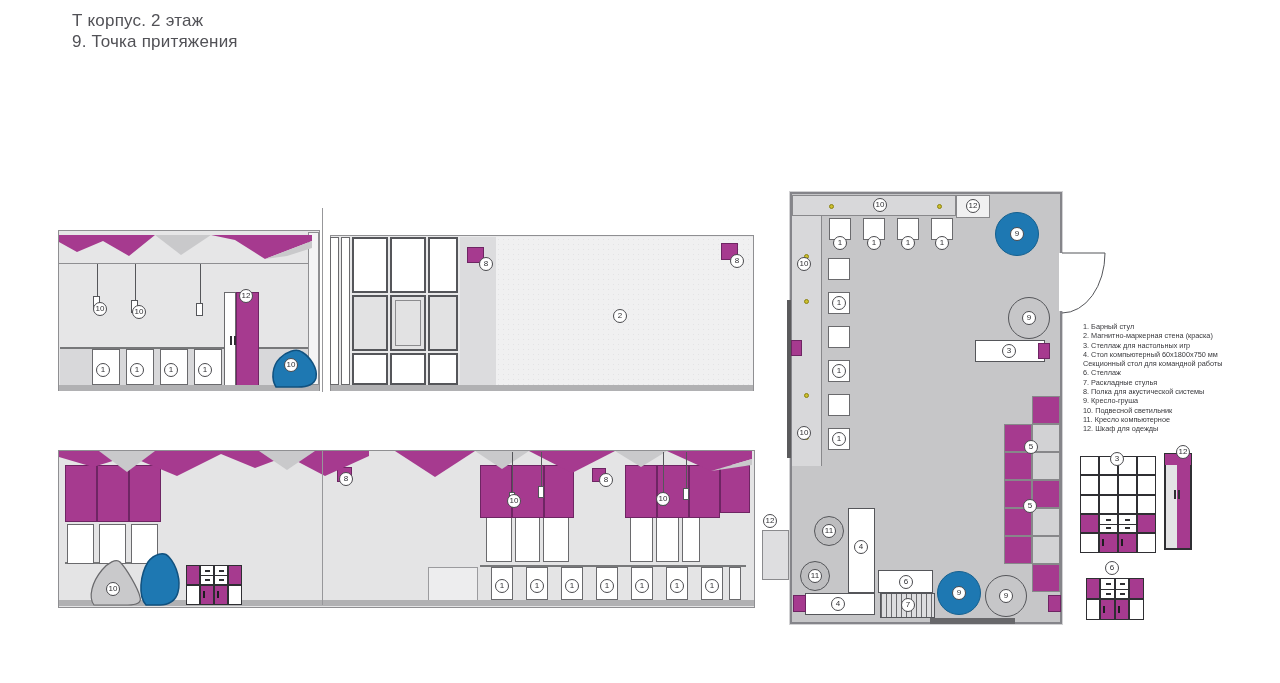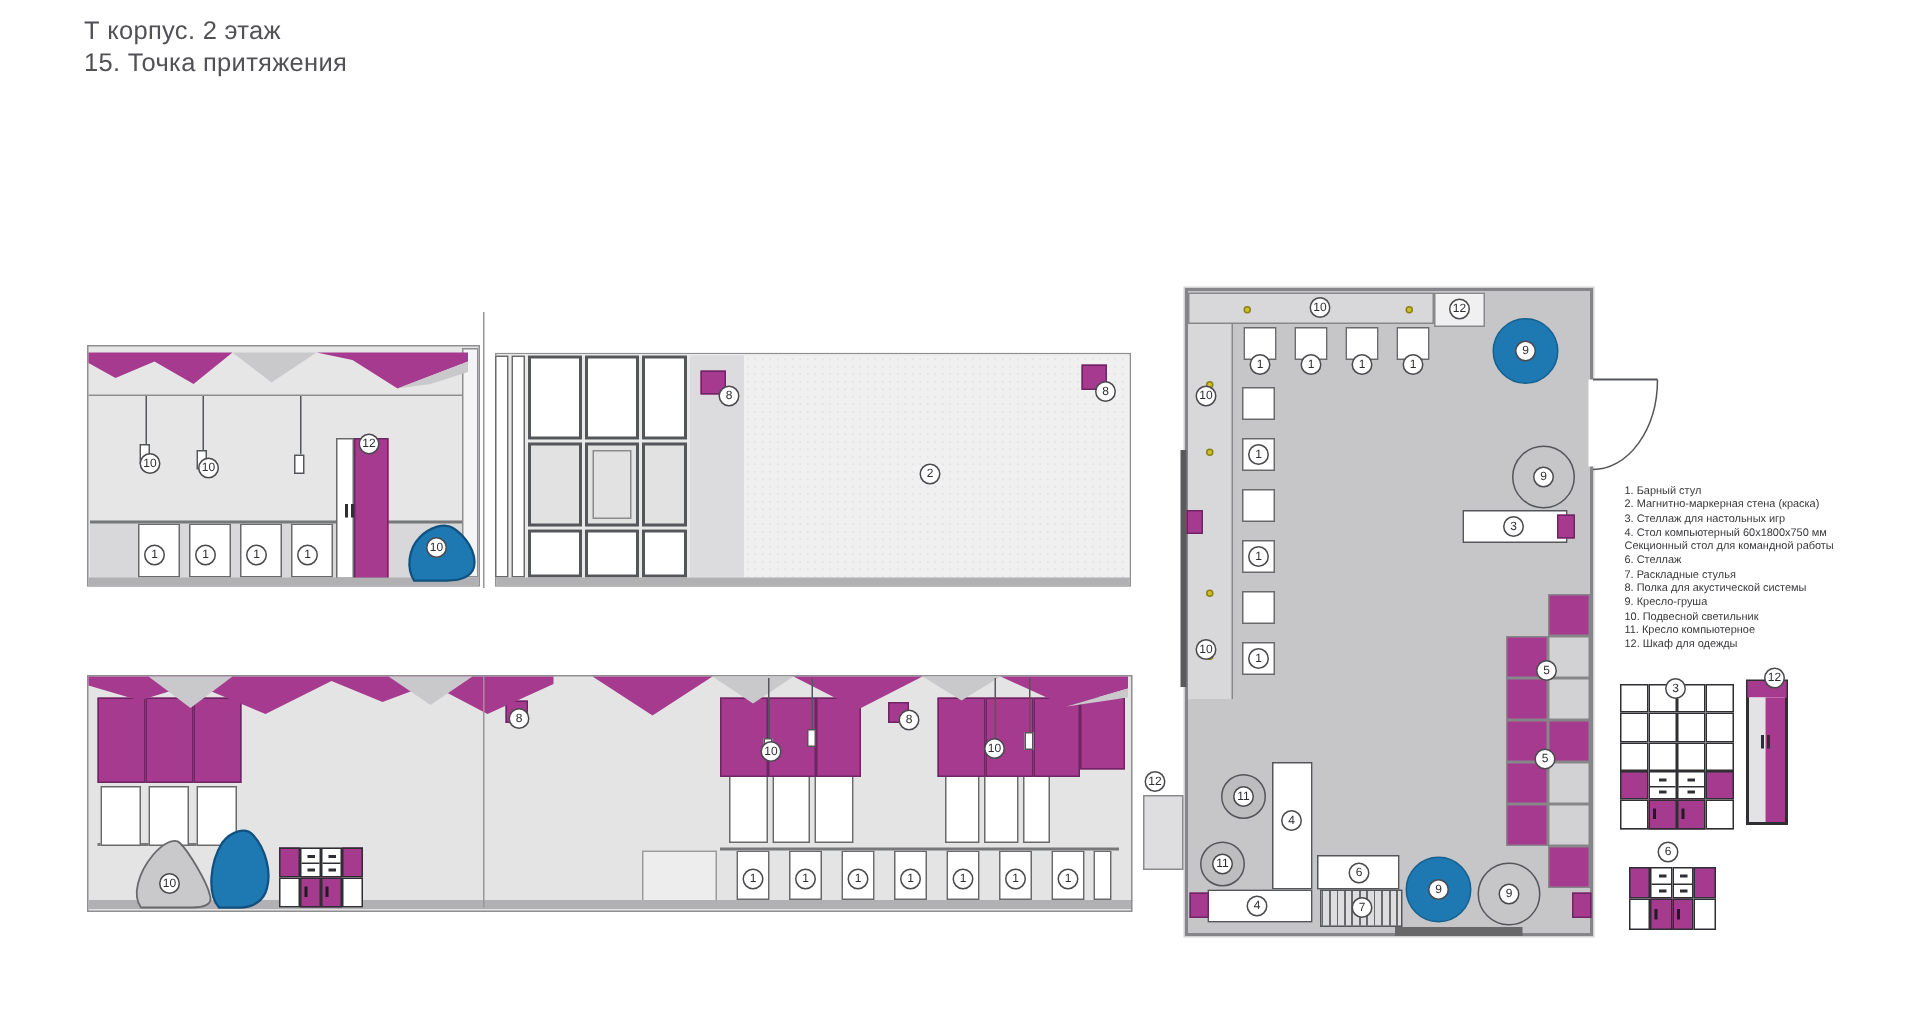--- a/index.html
+++ b/index.html
@@ -18,38 +18,38 @@
   .marker{position:absolute;width:14px;height:14px;border-radius:50%;background:#fff;
           border:1px solid #4a4a4e;color:#2f2f33;font-size:8px;line-height:12px;
           text-align:center;box-sizing:border-box;z-index:40;}
   .dot{position:absolute;width:5px;height:5px;border-radius:50%;background:var(--yellow);
        border:1px solid #8a8214;box-sizing:border-box;z-index:30;}
   .cell{position:absolute;box-sizing:border-box;border:1px solid #87878a;z-index:11;}
   .gcell{position:absolute;box-sizing:border-box;border:2px solid #55565a;z-index:11;}
   .ccell{position:absolute;box-sizing:border-box;border:1px solid #2f2f33;z-index:12;}
   .hdl{position:absolute;background:#2f2f33;z-index:13;}
   .circle{position:absolute;border-radius:50%;box-sizing:border-box;z-index:15;}
-  .title{position:absolute;left:56px;top:10px;color:#515156;font-size:17px;
+  .title{position:absolute;left:72px;top:10px;color:#515156;font-size:17px;
          line-height:21px;letter-spacing:0.2px;z-index:5;}
   #legend{position:absolute;left:1083px;top:322px;width:200px;z-index:5;}
   .lg{font-size:7.3px;line-height:9.3px;color:#39393d;white-space:nowrap;}
   .hatch{background:repeating-linear-gradient(90deg,#6a6a6d 0 1px,#dddddf 1px 5px);
          border:1px solid #55565a;}
   .wall2{background:#f0f0f1;background-image:radial-gradient(#e3e3e5 0.6px,transparent 0.7px);
          background-size:5px 5px;}
   svg{position:absolute;overflow:visible;z-index:13;}
 </style>
 </head>
 <body>
 
 <div id="sheet">
 
   <div class="title">
     <div>Т корпус. 2 этаж</div>
-    <div>15. Точка притяжения</div>
+    <div>9. Точка притяжения</div>
   </div>
 
   <div class="panel" style="left:58px;top:230px;width:262px;height:161px;background:#e6e6e7;"></div>
   <div class="panel" style="left:330px;top:235px;width:424px;height:156px;background:#e9e9ea;"></div>
   <div class="panel" style="left:58px;top:450px;width:697px;height:158px;background:#e4e4e5;"></div>
   <div class="abs" style="left:322px;top:208px;width:1px;height:184px;background:#97979a;z-index:2;"></div>
   <div class="abs" style="left:322px;top:451px;width:1px;height:154px;background:#97979a;z-index:14;"></div>
 
   <svg style="left:59px;top:232px;" width="253" height="30" viewBox="0 0 253 30">
     <polygon points="0,3 96,3 70,24 44,9 18,20 0,10" fill="var(--purple)"></polygon>

